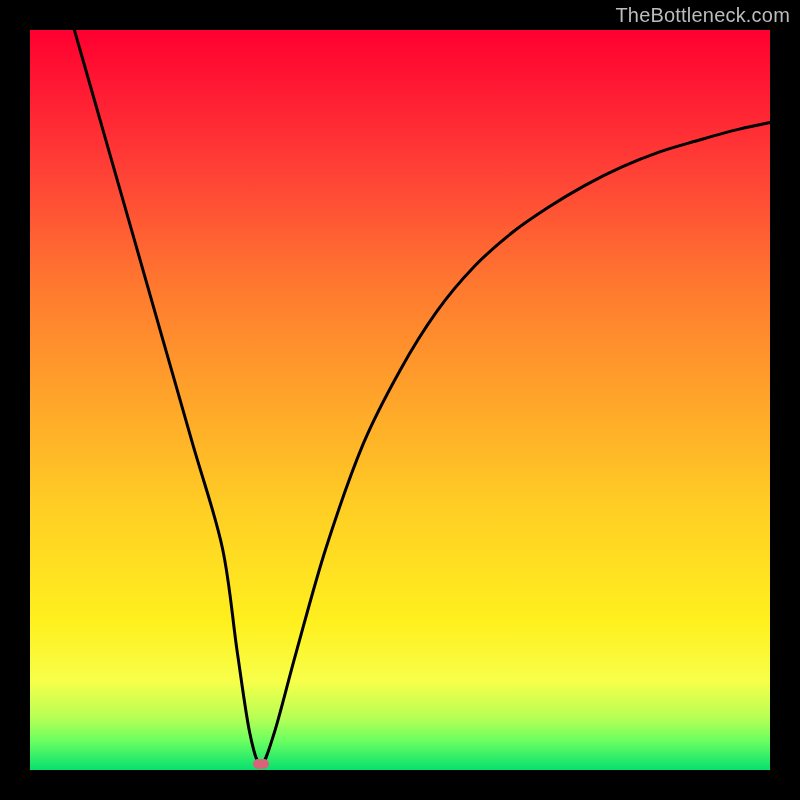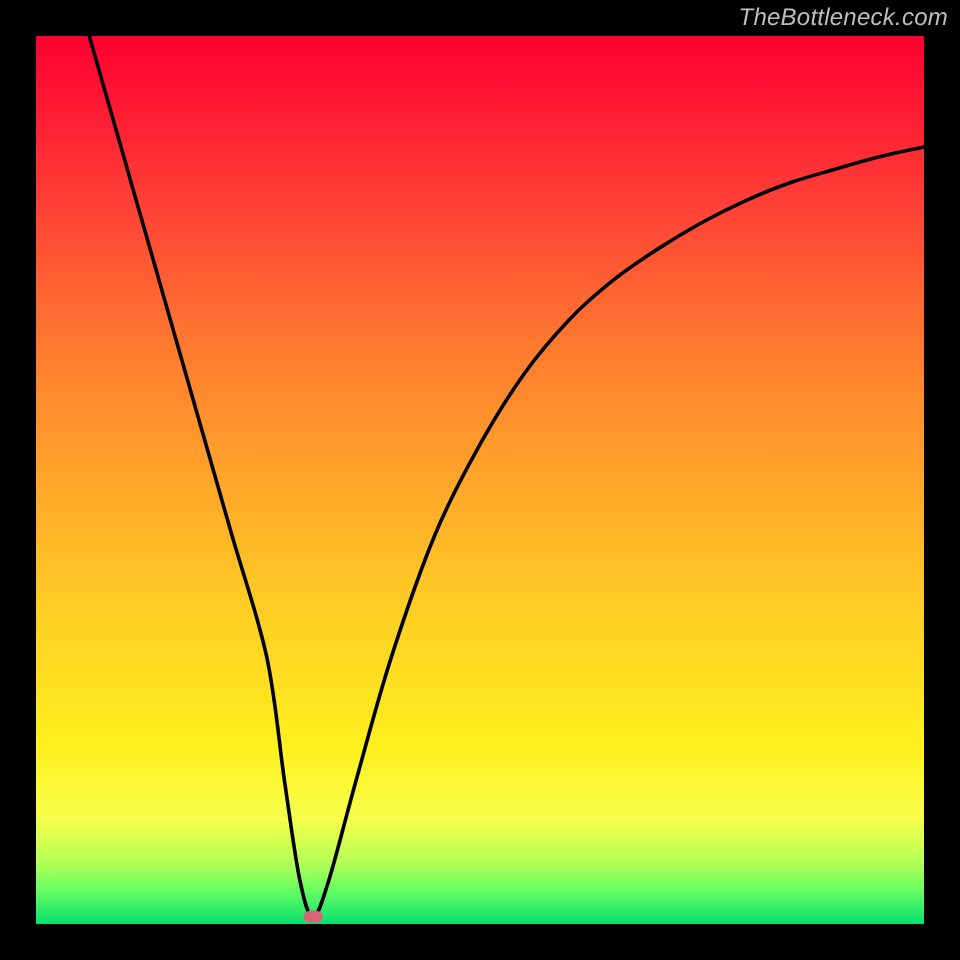--- a/index.html
+++ b/index.html
@@ -57,21 +57,20 @@
   }
   .watermark {
     position: absolute;
     top: 4px;
     right: 10px;
     color: #bcbcbc;
     font-size: 20px;
     font-weight: 500;
     letter-spacing: 0.2px;
     user-select: none;
-    font-style: italic;
   }
 </style>
 </head>
 <body>
 
 <div class="stage">
 
   <div class="plot-area">
 
     <svg class="curve" viewBox="0 0 740 740" preserveAspectRatio="none">

